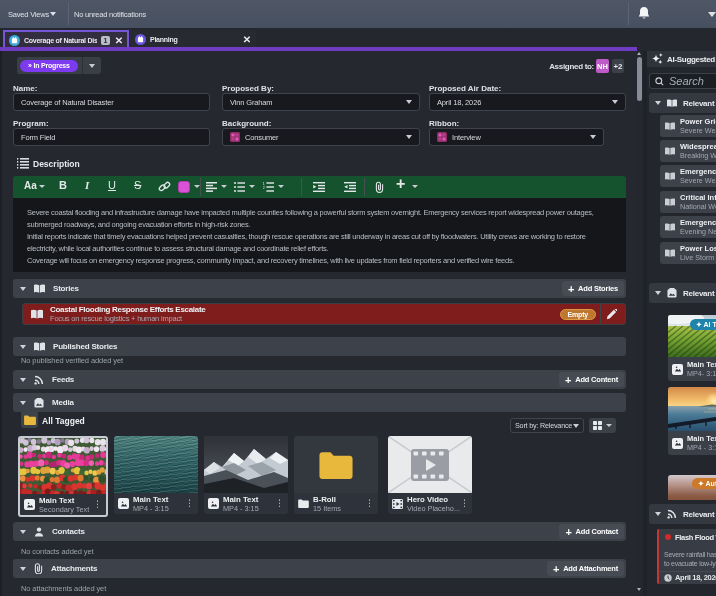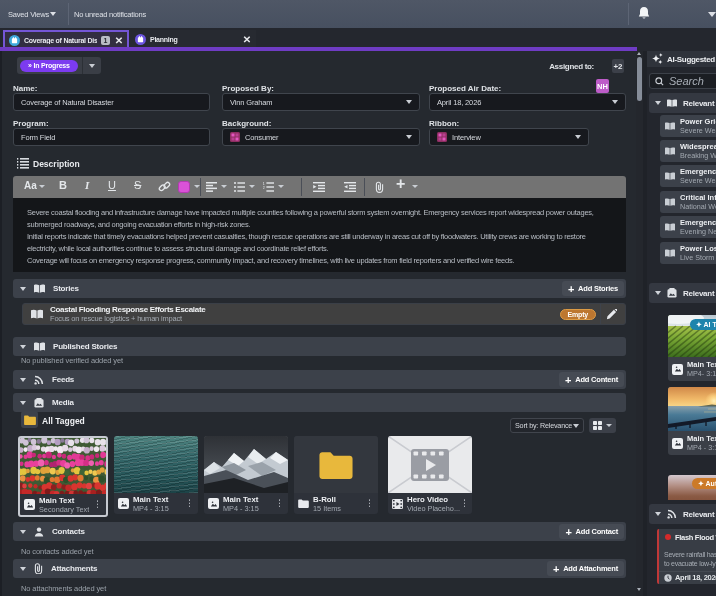--- a/index.html
+++ b/index.html
@@ -117,63 +117,63 @@
   <div class="abs" id="content">
 
     <div class="abs" style="left:17px;top:6px;height:17px;background:#3a3e46;border-radius:3px;display:flex;align-items:center;padding-left:3px;">
       <span style="background:#7c3bf0;color:#fff;font-size:7px;letter-spacing:-0.2px;font-weight:bold;border-radius:7px;height:12px;display:flex;align-items:center;padding:0 8px;">»&nbsp;In Progress</span>
       <span style="width:1px;height:17px;background:#2c3036;margin-left:4px;"></span>
       <span style="display:flex;align-items:center;padding:0 6px;height:17px;">
           <span class="car"></span>
         </span>
     </div>
     <span class="abs" style="right:43px;top:11px;font-size:8px;letter-spacing:-0.3px;font-weight:bold;color:#dfe2e6;">Assigned to:</span>
-    <span class="abs" style="right:28px;top:8px;width:13px;height:14px;background:#bd5cc8;border-radius:2px;color:#fff;font-size:7.5px;font-weight:bold;display:flex;align-items:center;justify-content:center;margin-top:20px;">NH</span>
+    <span class="abs" style="right:28px;top:8px;width:13px;height:14px;background:#bd5cc8;border-radius:2px;color:#fff;font-size:7.5px;font-weight:bold;display:flex;align-items:center;justify-content:center;">NH</span>
     <span class="abs" style="right:13px;top:8px;width:12px;height:14px;background:#3c4049;border-radius:2px;color:#e4e6ea;font-size:8px;font-weight:bold;display:flex;align-items:center;justify-content:center;">+2</span>
 
     <span class="inlab" style="left:13px;top:33px;">Name:</span>
     <div class="input" style="left:13px;top:42px;width:197px;">Coverage of Natural Disaster</div>
     <span class="inlab" style="left:222px;top:33px;">Proposed By:</span>
     <div class="input" style="left:222px;top:42px;width:198px;">Vinn Graham<span class="car"></span></div>
     <span class="inlab" style="left:429px;top:33px;">Proposed Air Date:</span>
     <div class="input" style="left:429px;top:42px;width:197px;">April 18, 2026<span class="car"></span></div>
 
     <span class="inlab" style="left:13px;top:68px;">Program:</span>
     <div class="input" style="left:13px;top:77px;width:197px;">Form Field</div>
     <span class="inlab" style="left:222px;top:68px;">Background:</span>
     <div class="input" style="left:222px;top:77px;width:198px;"><svg width="10" height="10" viewBox="0 0 10 10" style="margin-right:5px;">
           <rect width="10" height="10" rx="1.5" fill="#8e2f62"></rect>
           <rect x="1.5" y="1.5" width="3" height="3" fill="#e355c0"></rect>
           <rect x="5.5" y="5.5" width="3" height="3" fill="#e355c0"></rect>
           <rect x="5.5" y="1.5" width="3" height="3" fill="#b8408f"></rect>
           <rect x="1.5" y="5.5" width="3" height="3" fill="#b8408f"></rect>
         </svg>Consumer<span class="car"></span></div>
     <span class="inlab" style="left:429px;top:68px;">Ribbon:</span>
-    <div class="input" style="left:429px;top:77px;width:160px;"><svg width="10" height="10" viewBox="0 0 10 10" style="margin-right:5px;">
+    <div class="input" style="left:429px;top:77px;width:175px;"><svg width="10" height="10" viewBox="0 0 10 10" style="margin-right:5px;">
           <rect width="10" height="10" rx="1.5" fill="#8e2f62"></rect>
           <rect x="1.5" y="1.5" width="3" height="3" fill="#e355c0"></rect>
           <rect x="5.5" y="5.5" width="3" height="3" fill="#e355c0"></rect>
           <rect x="5.5" y="1.5" width="3" height="3" fill="#b8408f"></rect>
           <rect x="1.5" y="5.5" width="3" height="3" fill="#b8408f"></rect>
         </svg>Interview<span class="car"></span></div>
 
     <svg class="abs" style="left:17px;top:107px;" width="12" height="11" viewBox="0 0 12 11">
         <g fill="#d8dbe0">
           <rect x="0" y="0" width="1.3" height="1.6"></rect>
           <rect x="0" y="3" width="1.3" height="1.6"></rect>
           <rect x="0" y="6" width="1.3" height="1.6"></rect>
           <rect x="0" y="9" width="1.3" height="1.6"></rect>
           <rect x="3" y="0" width="9" height="1.6"></rect>
           <rect x="3" y="3" width="9" height="1.6"></rect>
           <rect x="3" y="6" width="9" height="1.6"></rect>
           <rect x="3" y="9" width="9" height="1.6"></rect>
         </g>
       </svg>
     <span class="abs" style="left:33px;top:108px;font-size:8.5px;font-weight:bold;color:#e8eaee;">Description</span>
-    <div class="abs" id="toolbar" style="left:13px;top:125px;width:613px;height:22px;background:#737373;border-radius:3px 3px 0 0;color:#e4e7ea;">
+    <div class="abs" id="toolbar" style="left:13px;top:125px;width:613px;height:22px;background:#14532d;border-radius:3px 3px 0 0;color:#e4e7ea;">
       <span class="abs" style="left:11px;top:4px;font-size:10px;font-weight:bold;">Aa</span>
         <span class="abs tcar" style="left:26px;top:9px;"></span>
       <span class="abs" style="left:46px;top:3px;font-size:11px;font-weight:bold;">B</span>
       <span class="abs" style="left:72px;top:3px;font-size:11px;font-style:italic;font-family:'Liberation Serif',serif;font-weight:bold;">I</span>
       <span class="abs" style="left:95px;top:3px;font-size:11px;text-decoration:underline;">U</span>
       <span class="abs" style="left:121px;top:3px;font-size:11px;text-decoration:line-through;">S</span>
       <svg class="abs" style="left:145px;top:4px;" width="13" height="13" viewBox="0 0 13 13">
           <g stroke="#e4e7ea" stroke-width="1.3" fill="none">
             <rect x="1" y="5.8" width="6.4" height="4" rx="2" transform="rotate(-45 4.2 7.8)"></rect>
             <rect x="5.6" y="3.2" width="6.4" height="4" rx="2" transform="rotate(-45 8.8 5.2)"></rect>
@@ -241,21 +241,21 @@
     <div class="abs" style="left:13px;top:147px;width:613px;height:74px;background:#141619;color:#b9bec5;font-size:7.5px;letter-spacing:-0.25px;line-height:12px;padding:9px 0 0 14px;white-space:nowrap;overflow:hidden;">Severe coastal flooding and infrastructure damage have impacted multiple counties following a powerful storm system overnight. Emergency services report widespread power outages,<br>submerged roadways, and ongoing evacuation efforts in high-risk zones.<br>Initial reports indicate that timely evacuations helped prevent casualties, though rescue operations are still underway in areas cut off by floodwaters. Utility crews are working to restore<br>electricity, while local authorities continue to assess structural damage and coordinate relief efforts.<br>Coverage will focus on emergency response progress, community impact, and recovery timelines, with live updates from field reporters and verified wire feeds.</div>
 
     <div class="hdrbar" style="top:228px;">
         <span class="cap capico"></span>
         <svg class="bookico" width="11" height="9" viewBox="0 0 12 9" style="margin-left:8px;">
           <path fill="#dfe2e6" d="M0 .7C1.8 0 3.8 0 5.6.9V9C3.8 8.1 1.8 8.1 0 8.8zM12 .7C10.2 0 8.2 0 6.4.9V9c1.8-.9 3.8-.9 5.6-.2z"></path>
         </svg>
         <span class="ttl">Stories</span>
       <span class="addbtn"><span class="plus">+</span>Add Stories</span>
     </div>
-    <div class="abs" style="left:22px;top:252px;width:604px;height:22px;background:#404040;border:1px solid #3a3f47;border-radius:3px;display:flex;align-items:center;">
+    <div class="abs" style="left:22px;top:252px;width:604px;height:22px;background:#7f1d1d;border:1px solid #3a3f47;border-radius:3px;display:flex;align-items:center;">
       <svg width="12" height="10" viewBox="0 0 12 9" style="margin-left:8px;">
           <path fill="#dfe2e6" d="M0 .7C1.8 0 3.8 0 5.6.9V9C3.8 8.1 1.8 8.1 0 8.8zM12 .7C10.2 0 8.2 0 6.4.9V9c1.8-.9 3.8-.9 5.6-.2z"></path>
         </svg>
       <span style="margin-left:7px;">
           <div style="font-size:8px;letter-spacing:-0.3px;font-weight:bold;color:#f0f2f4;">Coastal Flooding Response Efforts Escalate</div>
           <div style="font-size:7.5px;letter-spacing:-0.2px;color:#a3a9b1;">Focus on rescue logistics + human impact</div>
         </span>
       <span style="margin-left:auto;background:#bd7730;border:1px solid #dc9b45;color:#fff;border-radius:7px;font-size:7px;letter-spacing:-0.2px;font-weight:bold;height:11px;display:flex;align-items:center;padding:0 7px;margin-right:4px;">Empty</span>
       <span style="width:1px;height:20px;background:#3e434b;"></span>
       <svg width="11" height="11" viewBox="0 0 12 12" style="margin:0 8px 0 5px;">

